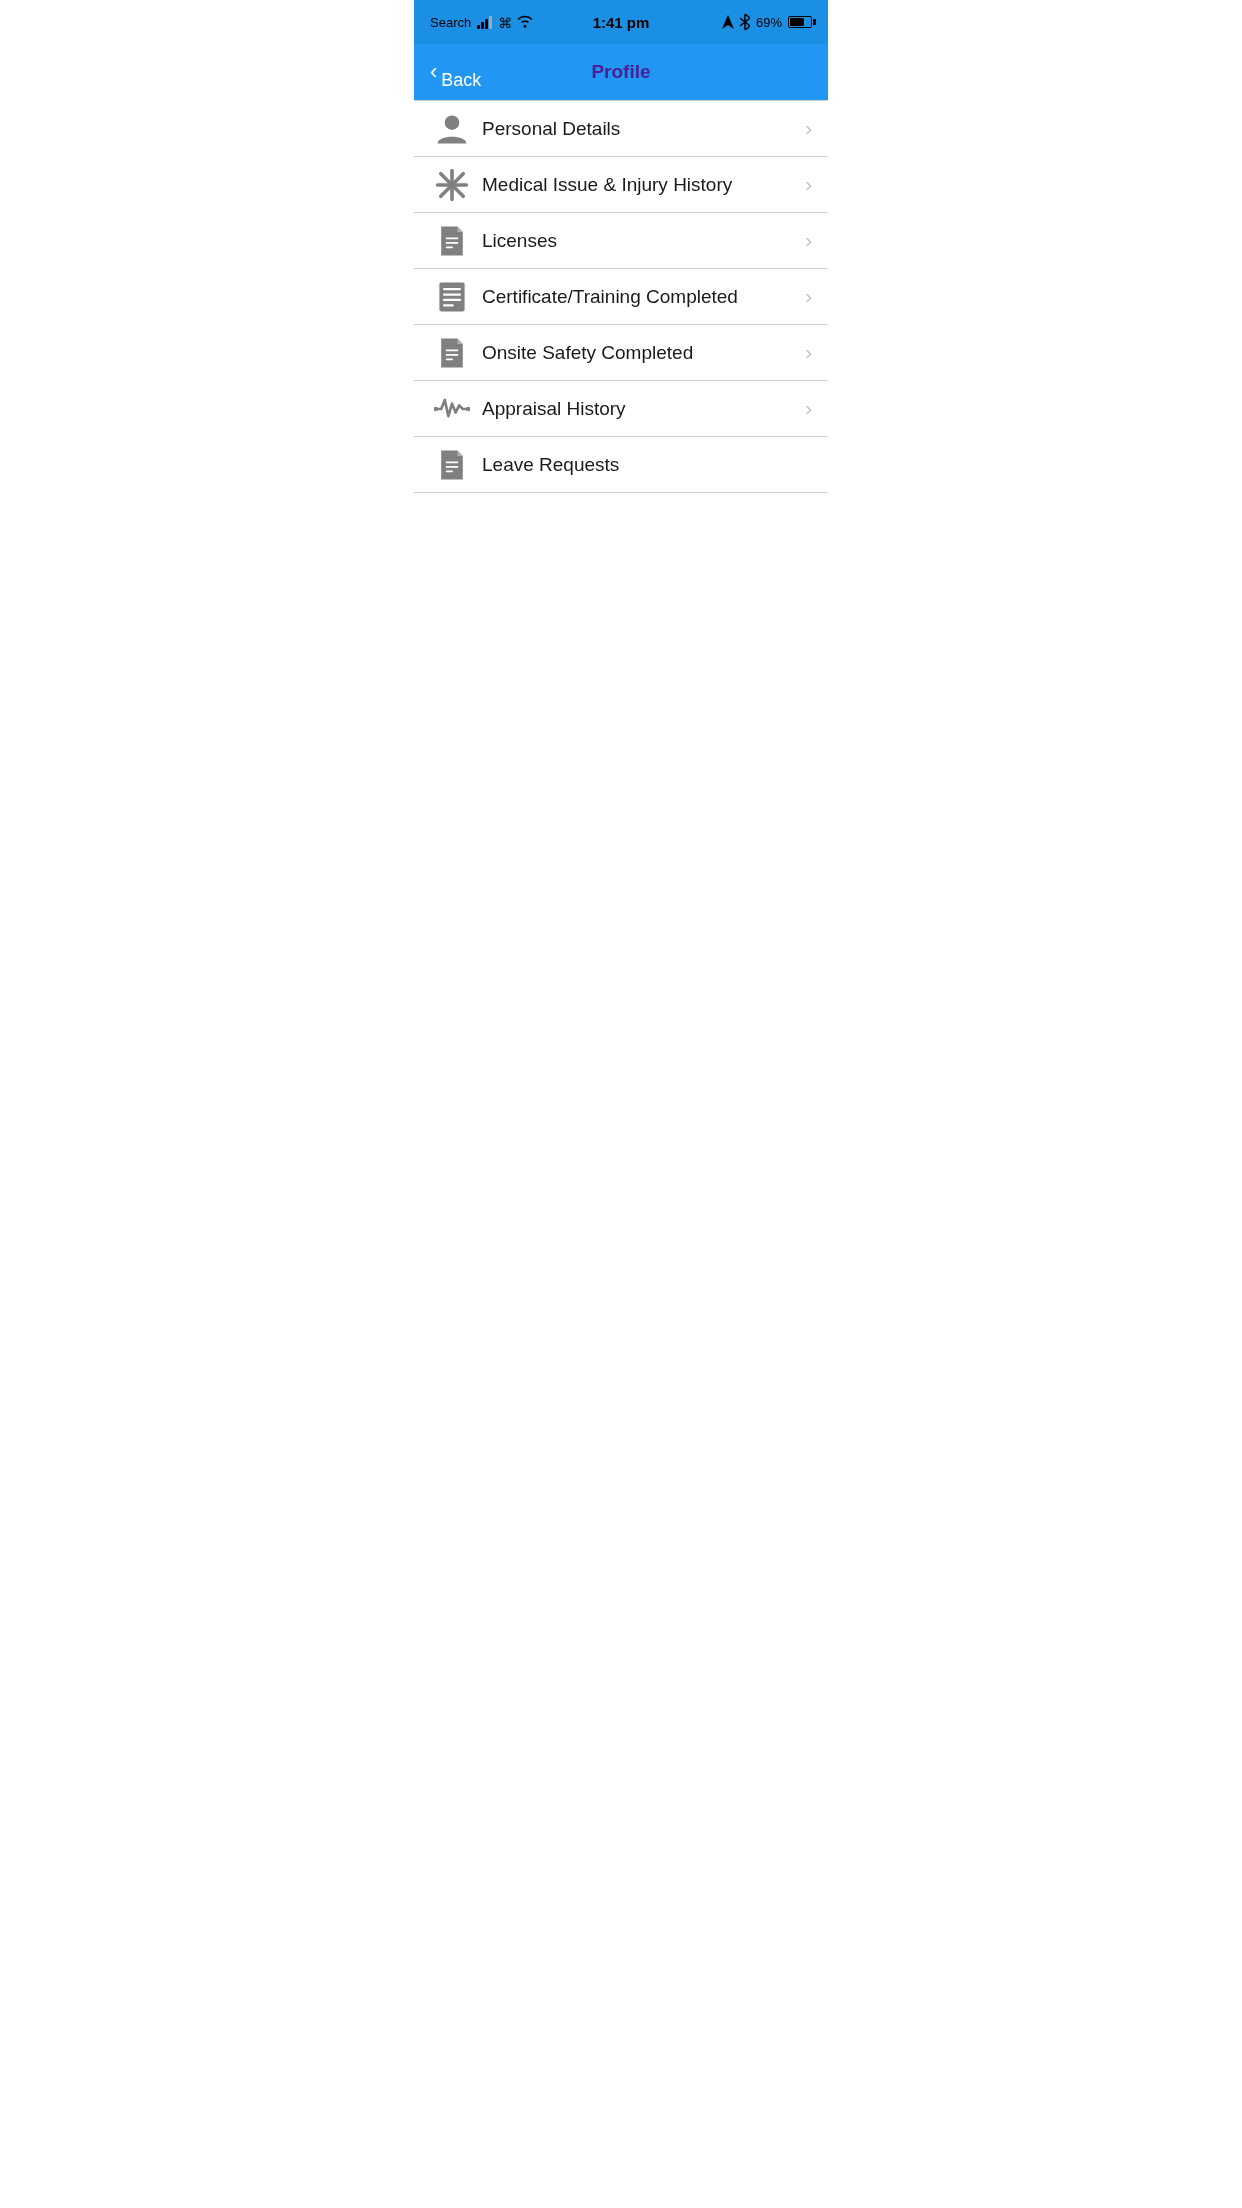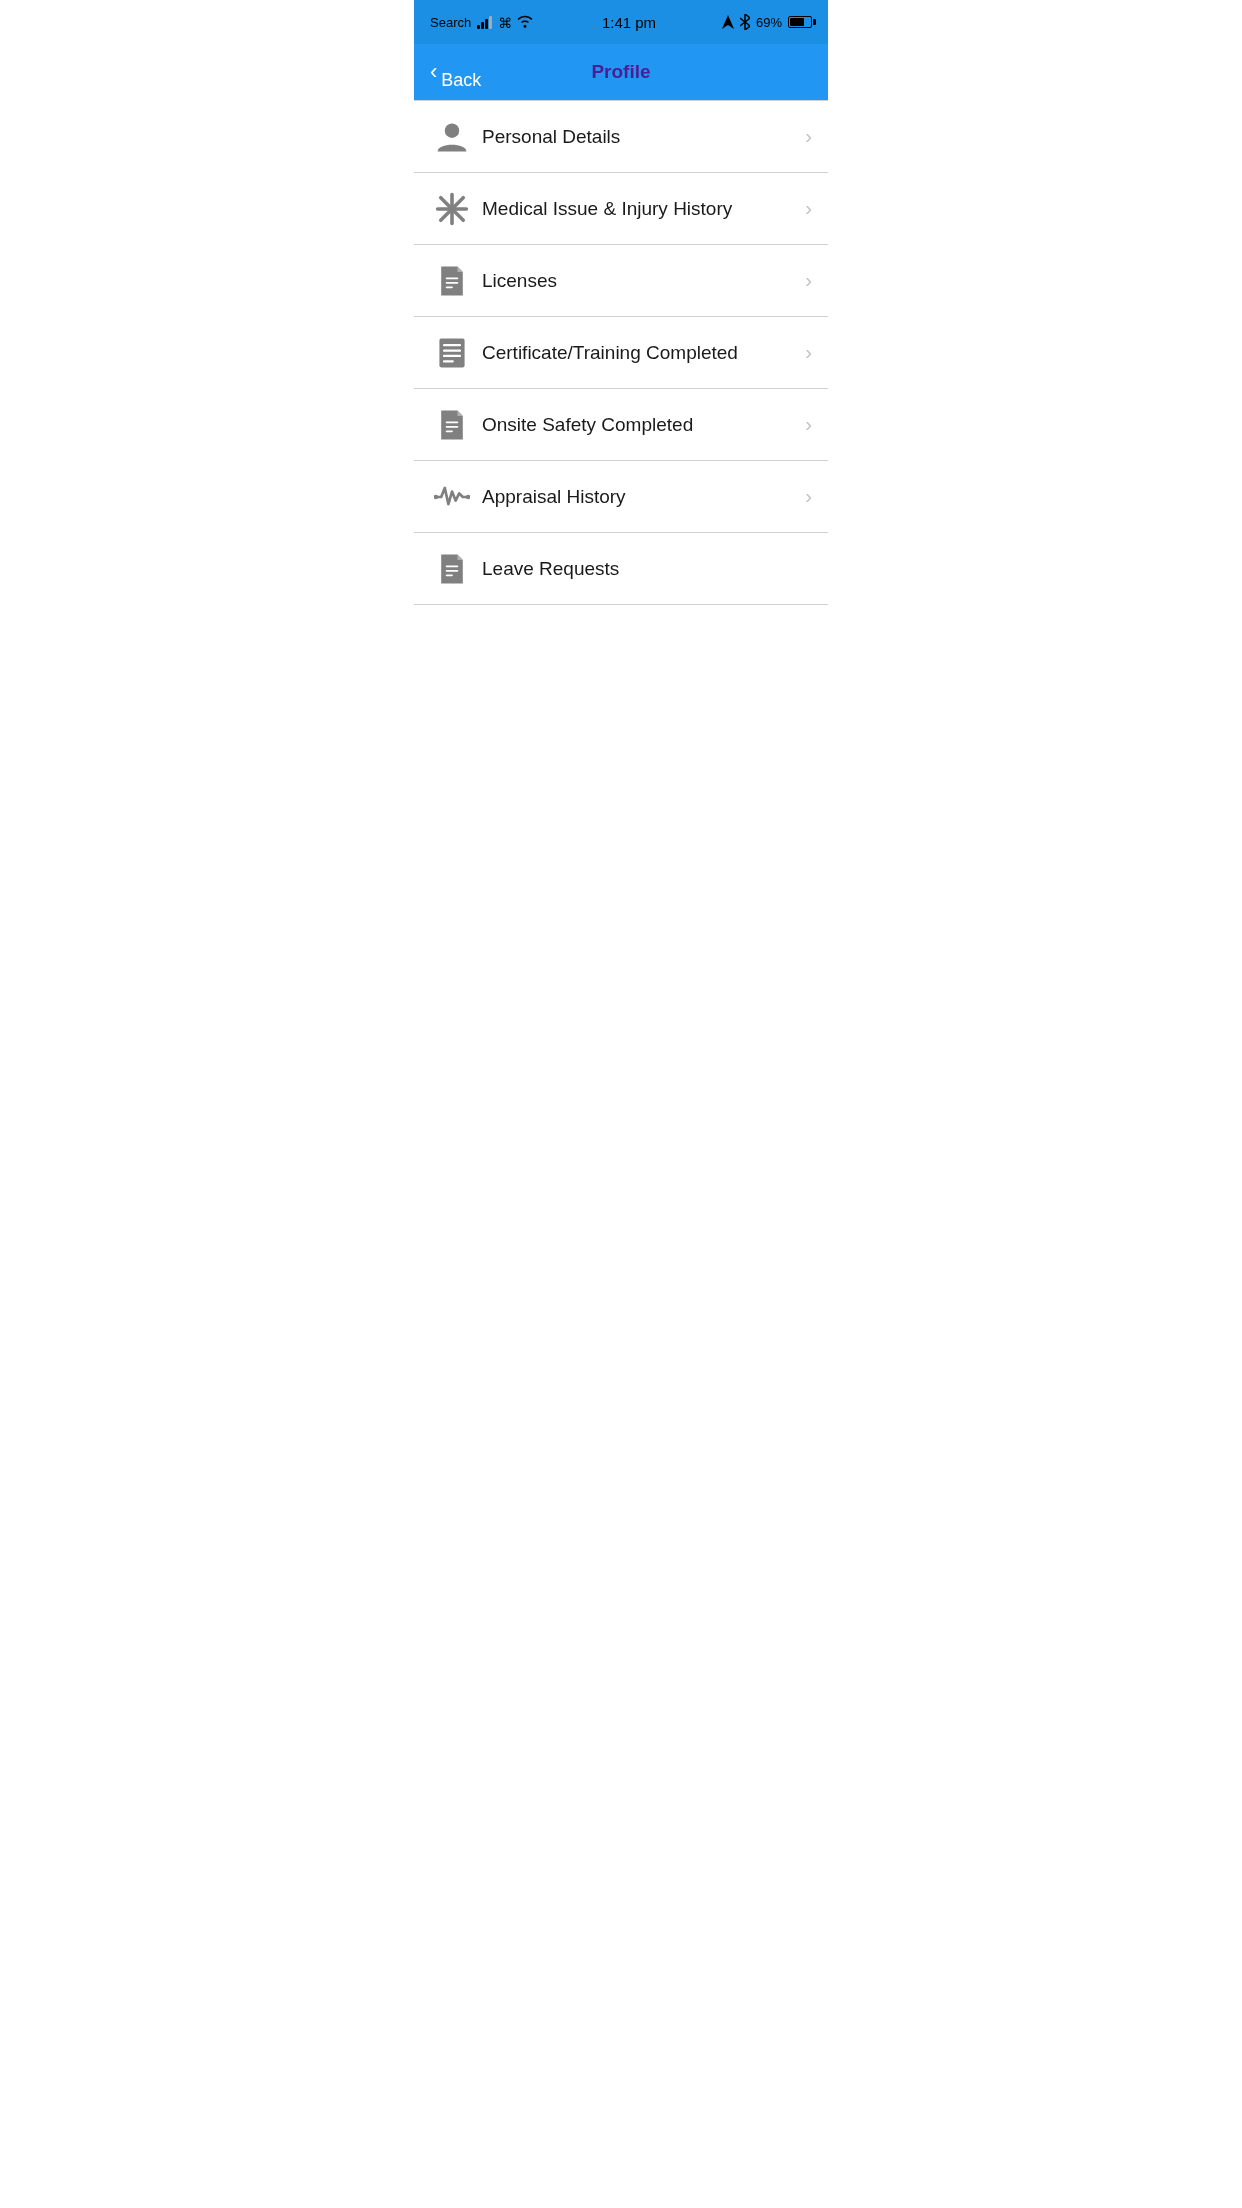--- a/index.html
+++ b/index.html
@@ -32,25 +32,24 @@
 
     .status-left {
       display: flex;
       align-items: center;
       gap: 6px;
       font-size: 13px;
     }
 
     .status-center {
       font-size: 15px;
-      font-weight: 400;
+      font-weight: 700;
       position: absolute;
       left: 50%;
       transform: translateX(-50%);
-      margin-left: 8px;
     }
 
     .status-right {
       display: flex;
       align-items: center;
       gap: 6px;
       font-size: 13px;
     }
 
     .signal-bars {
@@ -155,21 +154,21 @@
 
     
     .menu-list {
       background: #ffffff;
     }
 
     .menu-item {
       display: flex;
       align-items: center;
       padding: 0 16px;
-      height: 72px;
+      height: 56px;
       border-bottom: 1px solid #d0d0d0;
       cursor: pointer;
       position: relative;
     }
 
     .menu-icon-wrap {
       width: 44px;
       display: flex;
       align-items: center;
       justify-content: center;

